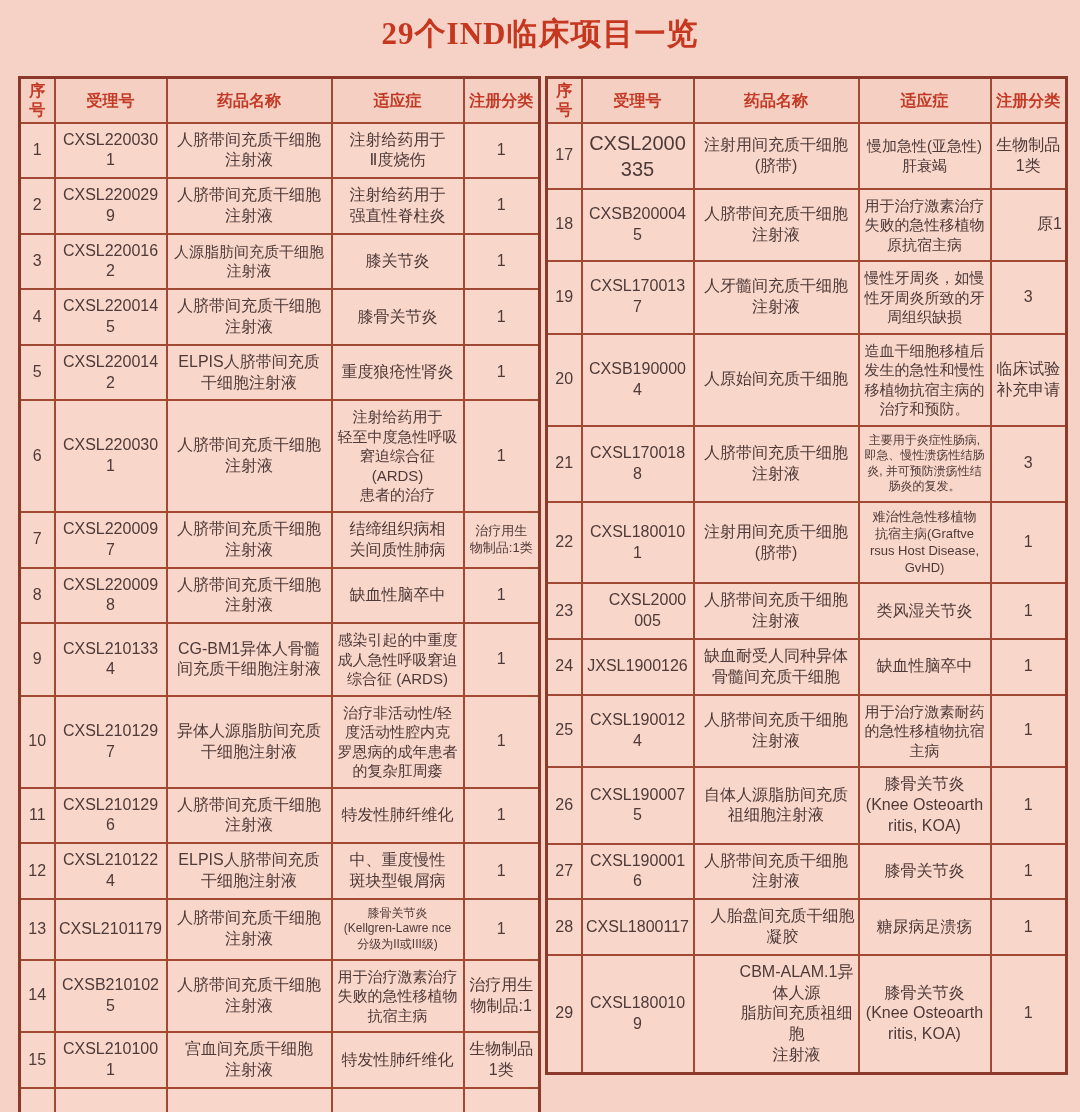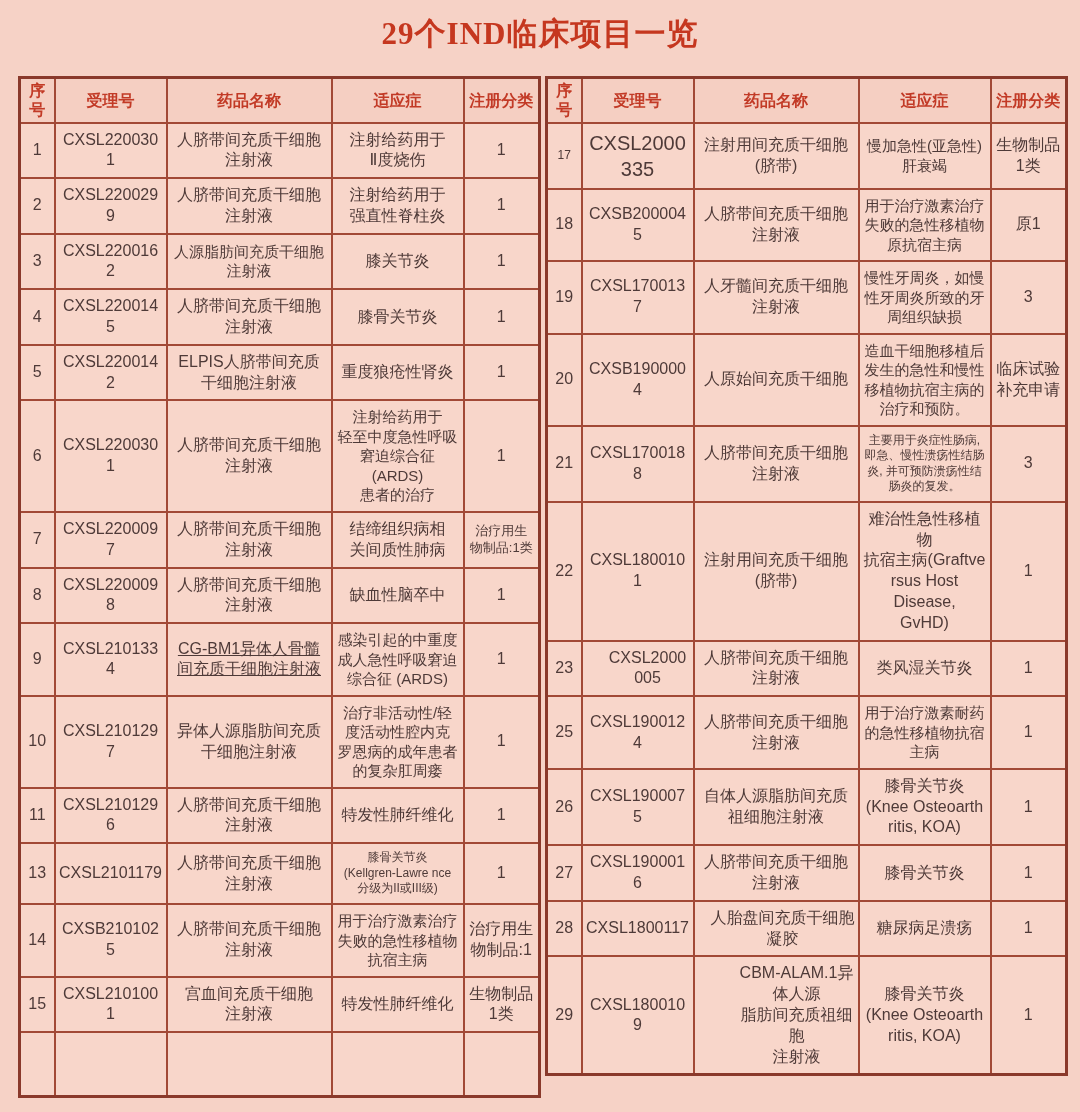--- a/index.html
+++ b/index.html
@@ -151,21 +151,21 @@
           <td style="font-size: 16px;">8</td>
           <td style="font-size: 16px; margin-left: 35px;">CXSL2200098</td>
           <td style="font-size: 16px;">人脐带间充质干细胞
 注射液</td>
           <td style="font-size: 16px;">缺血性脑卒中</td>
           <td style="font-size: 16px;">1</td>
         </tr>
         <tr>
           <td style="font-size: 16px;">9</td>
           <td style="font-size: 16px;">CXSL2101334</td>
-          <td style="font-size: 16px; text-decoration: underline;">CG-BM1异体人骨髓
+          <td style="font-size: 16px;">CG-BM1异体人骨髓
 间充质干细胞注射液</td>
           <td style="font-size: 15px;">感染引起的中重度
 成人急性呼吸窘迫
 综合征 (ARDS)</td>
           <td style="font-size: 16px;">1</td>
         </tr>
         <tr>
           <td style="font-size: 16px;">10</td>
           <td style="font-size: 16px;">CXSL2101297</td>
           <td style="font-size: 16px;">异体人源脂肪间充质
@@ -175,20 +175,29 @@
 罗恩病的成年患者
 的复杂肛周瘘</td>
           <td style="font-size: 16px;">1</td>
         </tr>
         <tr>
           <td style="font-size: 16px;">11</td>
           <td style="font-size: 16px;">CXSL2101296</td>
           <td style="font-size: 16px;">人脐带间充质干细胞
 注射液</td>
           <td style="font-size: 16px;">特发性肺纤维化</td>
+          <td style="font-size: 16px;">1</td>
+        </tr>
+        <tr>
+          <td style="font-size: 16px;">12</td>
+          <td style="font-size: 16px;">CXSL2101224</td>
+          <td style="font-size: 16px;">ELPIS人脐带间充质
+干细胞注射液</td>
+          <td style="font-size: 16px;">中、重度慢性
+斑块型银屑病</td>
           <td style="font-size: 16px;">1</td>
         </tr>
         <tr>
           <td style="font-size: 16px;">13</td>
           <td style="font-size: 16px;">CXSL2101179</td>
           <td style="font-size: 16px;">人脐带间充质干细胞
 注射液</td>
           <td style="font-size: 12px;">膝骨关节炎
 (Kellgren-Lawre nce
 分级为II或III级)</td>
@@ -235,38 +244,38 @@
         <tr>
           <th>序号</th>
           <th>受理号</th>
           <th>药品名称</th>
           <th>适应症</th>
           <th>注册分类</th>
         </tr>
       </thead>
     <tbody>
         <tr>
-          <td style="font-size: 12px;">17</td>
+          <td style="font-size: 16px;">17</td>
           <td style="font-size: 20px; margin-left: 40px;">CXSL2000335</td>
           <td style="font-size: 16px;">注射用间充质干细胞
 (脐带)</td>
           <td style="font-size: 15px;">慢加急性(亚急性)
 肝衰竭</td>
           <td style="font-size: 16px;">生物制品
 1类</td>
         </tr>
         <tr>
           <td style="font-size: 16px; border-radius: 7px;">18</td>
           <td style="font-size: 16px;">CXSB2000045</td>
           <td style="font-size: 16px;">人脐带间充质干细胞
 注射液</td>
           <td style="font-size: 15px;">用于治疗激素治疗
 失败的急性移植物
 原抗宿主病</td>
-          <td style="font-size: 16px;">原1</td>
+          <td style="font-size: 16px; text-align: right;">原1</td>
         </tr>
         <tr>
           <td style="font-size: 16px;">19</td>
           <td style="font-size: 16px;">CXSL1700137</td>
           <td style="font-size: 16px;">人牙髓间充质干细胞
 注射液</td>
           <td style="font-size: 15px;">慢性牙周炎，如慢
 性牙周炎所致的牙
 周组织缺损</td>
           <td style="font-size: 16px;">3</td>
@@ -291,32 +300,40 @@
 即急、慢性溃疡性结肠
 炎, 并可预防溃疡性结
 肠炎的复发。</td>
           <td style="font-size: 16px;">3</td>
         </tr>
         <tr>
           <td style="font-size: 16px;">22</td>
           <td style="font-size: 16px;">CXSL1800101</td>
           <td style="font-size: 16px;">注射用间充质干细胞
 (脐带)</td>
-          <td style="font-size: 16px; border-radius: 16px;">难治性急性移植物
+          <td style="font-size: 13px; border-radius: 16px;">难治性急性移植物
 抗宿主病(Graftve
 rsus Host Disease,
 GvHD)</td>
           <td style="font-size: 16px;">1</td>
         </tr>
         <tr>
           <td style="font-size: 16px;">23</td>
           <td style="font-size: 16px; padding-left: 23px;">CXSL2000005</td>
           <td style="font-size: 16px;">人脐带间充质干细胞
 注射液</td>
           <td style="font-size: 16px;">类风湿关节炎</td>
+          <td style="font-size: 16px;">1</td>
+        </tr>
+        <tr>
+          <td style="font-size: 16px;">24</td>
+          <td style="font-size: 16px;">JXSL1900126</td>
+          <td style="font-size: 16px;">缺血耐受人同种异体
+骨髓间充质干细胞</td>
+          <td style="font-size: 16px;">缺血性脑卒中</td>
           <td style="font-size: 16px;">1</td>
         </tr>
         <tr>
           <td style="font-size: 16px;">25</td>
           <td style="font-size: 16px;">CXSL1900124</td>
           <td style="font-size: 16px;">人脐带间充质干细胞
 注射液</td>
           <td style="font-size: 15px;">用于治疗激素耐药
 的急性移植物抗宿
 主病</td>

